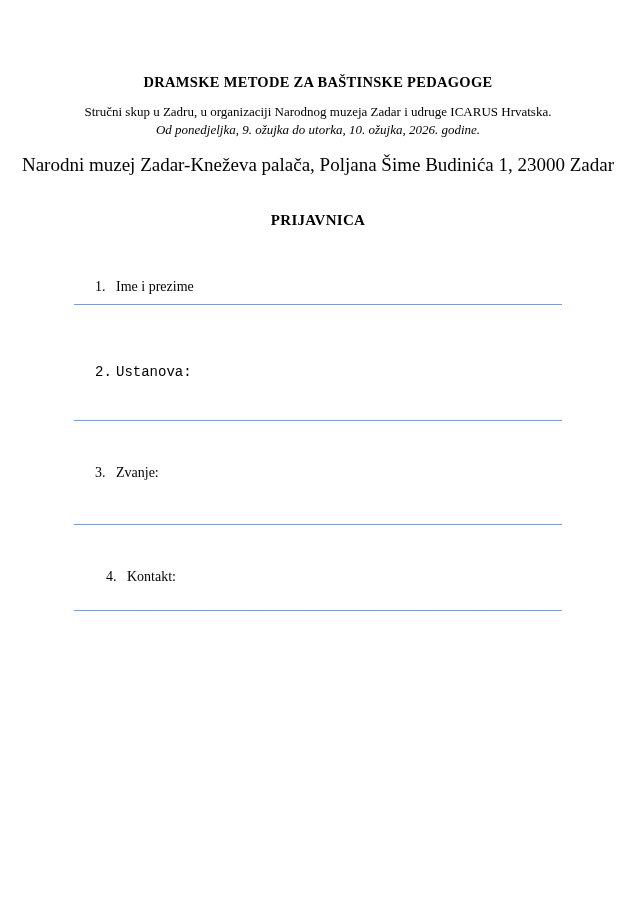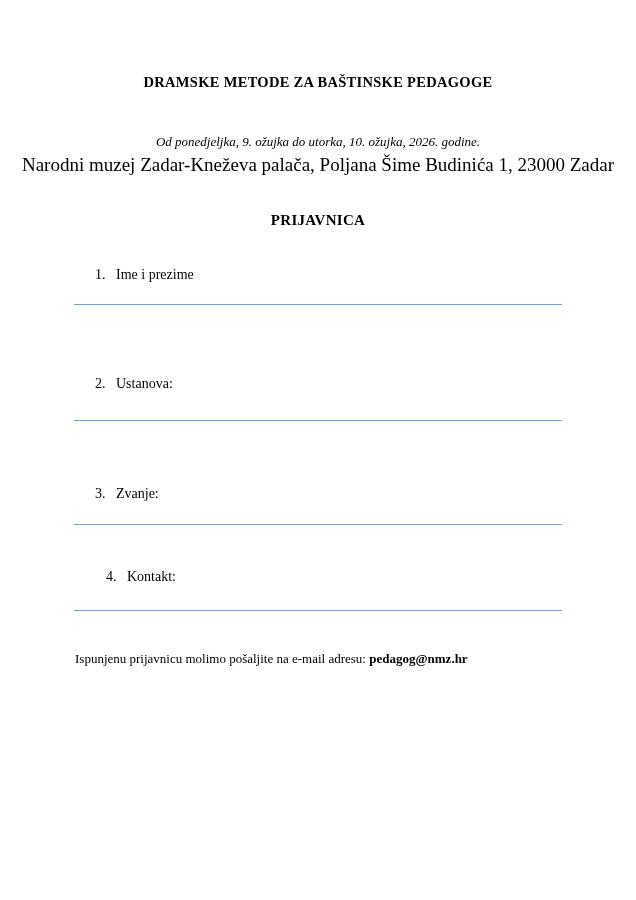--- a/index.html
+++ b/index.html
@@ -28,21 +28,21 @@
     top: 74px;
     font-size: 14.5px;
     font-weight: bold;
     letter-spacing: 0.3px;
   }
   .event-subtitle {
     top: 104px;
     font-size: 13px;
   }
   .event-date {
-    top: 134px;
+    top: 122px;
     font-size: 13px;
     font-style: italic;
     text-align: center;
   }
   .event-location {
     top: 154px;
     font-size: 19px;
   }
   .form-title {
     top: 212px;
@@ -53,23 +53,23 @@
   .field-row {
     position: absolute;
     left: 95px;
     font-size: 14px;
     white-space: nowrap;
   }
   .field-row .num {
     display: inline-block;
     width: 21px;
   }
-  .field-row-1 { top: 267px; }
-  .field-row-2 { top: 376px; }
-  .field-row-3 { top: 465px; margin-top: 21px; }
+  .field-row-1 { top: 279px; }
+  .field-row-2 { top: 364px; font-family: Liberation Mono, monospace; }
+  .field-row-3 { top: 465px; }
   .field-row-4 { top: 569px; margin-left: 11px; }
   .blank-line {
     position: absolute;
     left: 74px;
     width: 488px;
     height: 18px;
     overflow: hidden;
     font-size: 14px;
     line-height: 14px;
     color: #3b82f6;
@@ -90,20 +90,21 @@
     font-weight: bold;
   }
 </style>
 </head>
 <body>
 
 <div class="page">
 
   <div class="centered event-title">DRAMSKE METODE ZA BAŠTINSKE PEDAGOGE</div>
 
+  <div class="centered event-subtitle">Stručni skup u Zadru, u organizaciji Narodnog muzeja Zadar i udruge ICARUS Hrvatska.</div>
 
   <div class="centered event-date">Od ponedjeljka, 9. ožujka do utorka, 10. ožujka, 2026. godine.</div>
 
   <div class="centered event-location">Narodni muzej Zadar-Kneževa palača, Poljana Šime Budinića 1, 23000 Zadar</div>
 
   <div class="centered form-title">PRIJAVNICA</div>
 
   <div class="field-row field-row-1">
     <span class="num">1.</span><span>Ime i prezime</span>
   </div>
@@ -117,17 +118,14 @@
   <div class="field-row field-row-3">
     <span class="num">3.</span><span>Zvanje:</span>
   </div>
   <div class="blank-line blank-line-3">______________________________________________________________________</div>
 
   <div class="field-row field-row-4">
     <span class="num">4.</span><span>Kontakt:</span>
   </div>
   <div class="blank-line blank-line-4">______________________________________________________________________</div>
 
-  <div class="footer-note">
-    <span>Ispunjenu prijavnicu molimo pošaljite na e-mail adresu: </span><span class="email">pedagog@nmz.hr</span>
-  </div>
 
 </div>
 
 </body></html>

